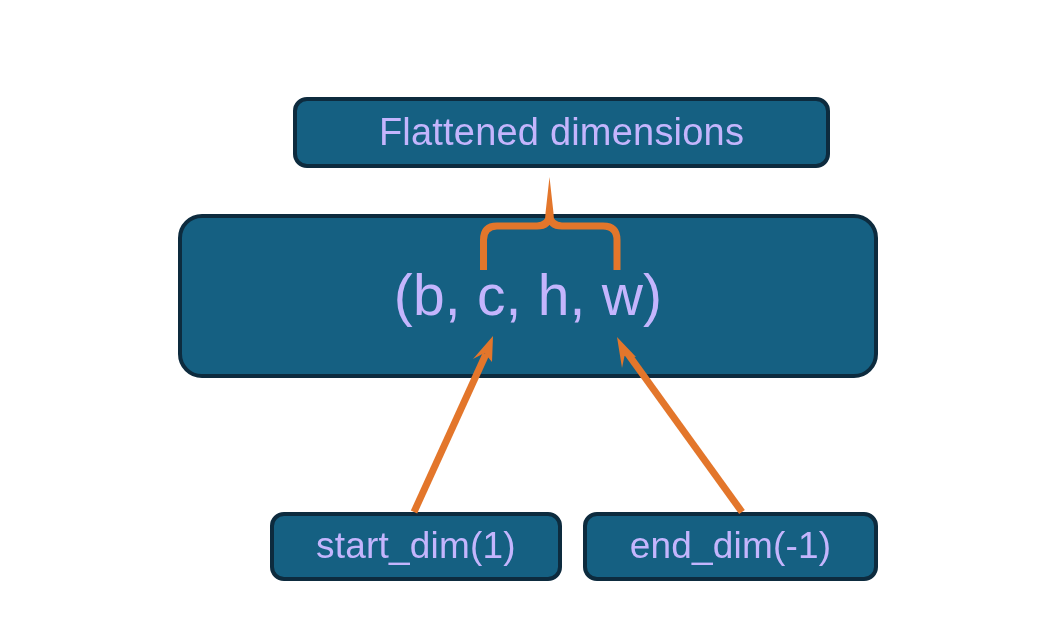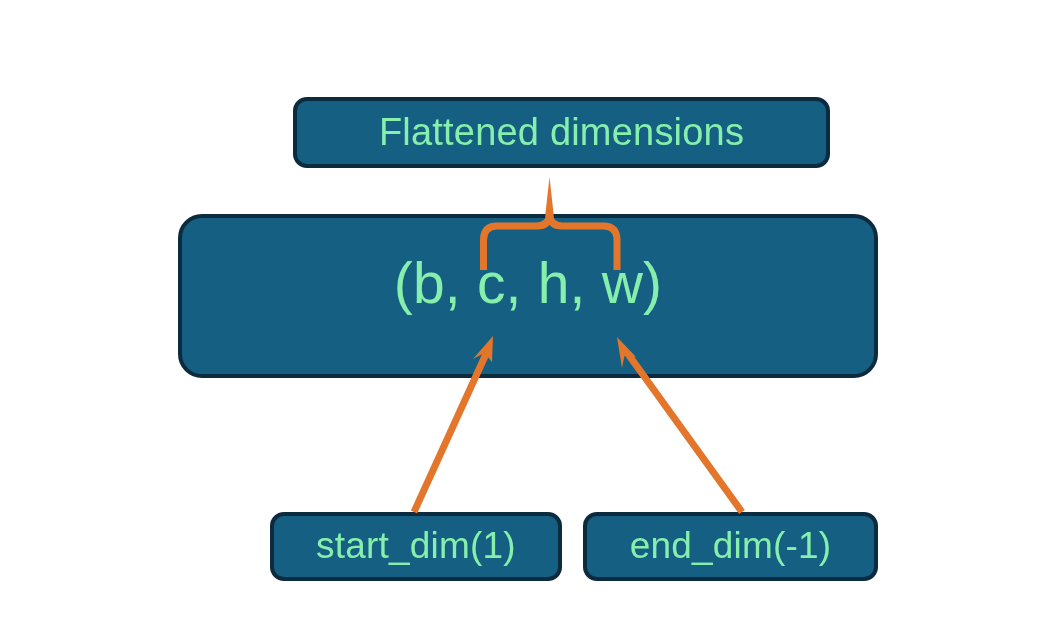--- a/index.html
+++ b/index.html
@@ -19,21 +19,21 @@
   }
   .node {
     position: absolute;
     box-sizing: border-box;
     background: #156082;
     border: 4px solid #0d2b3e;
     border-radius: 16px;
     display: flex;
     align-items: center;
     justify-content: center;
-    color: #86efac;
+    color: #c4b5fd;
     text-align: center;
     line-height: 1.1;
     z-index: 2;
   }
   .node-label {
     display: block;
     letter-spacing: 0.2px;
     font-weight: 400;
   }
   #node-flattened {
@@ -45,21 +45,21 @@
   }
   #node-flattened .node-label { font-size: 38px; }
 
   #node-shape {
     left: 178px;
     top: 214px;
     width: 700px;
     height: 164px;
     border-radius: 24px;
     align-items: flex-start;
-    padding-top: 34px;
+    padding-top: 46px;
   }
   #node-shape .node-label { font-size: 57px; }
 
   #node-start-dim {
     left: 270px;
     top: 512px;
     width: 292px;
     height: 69px;
     border-radius: 14px;
   }

